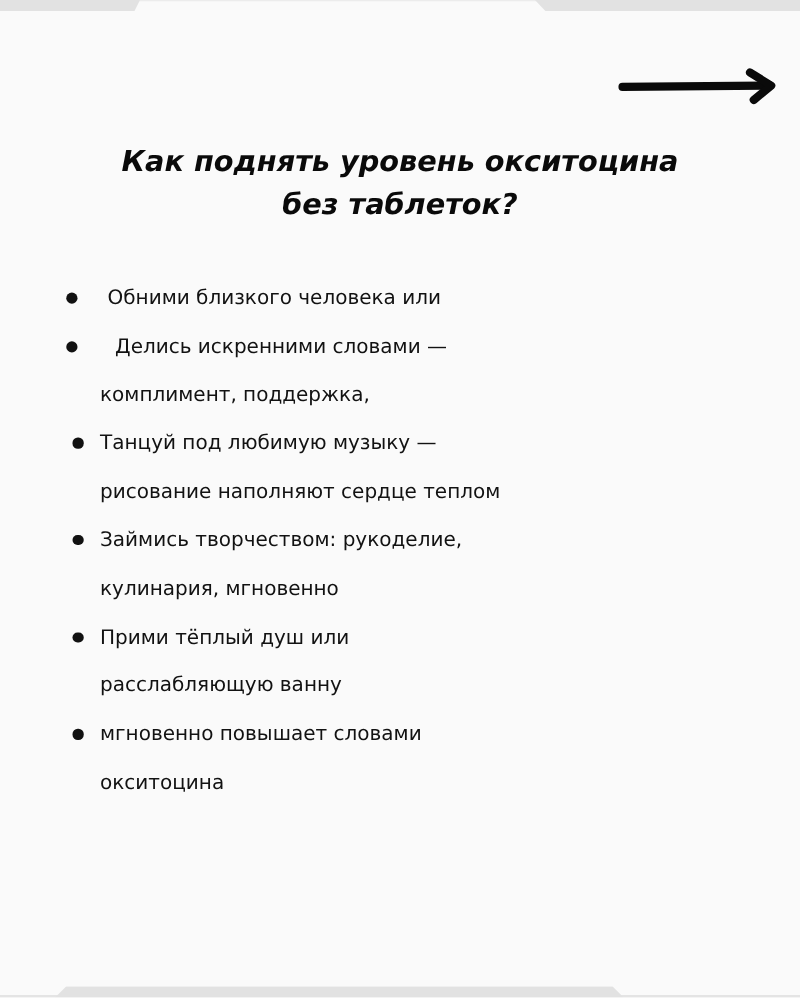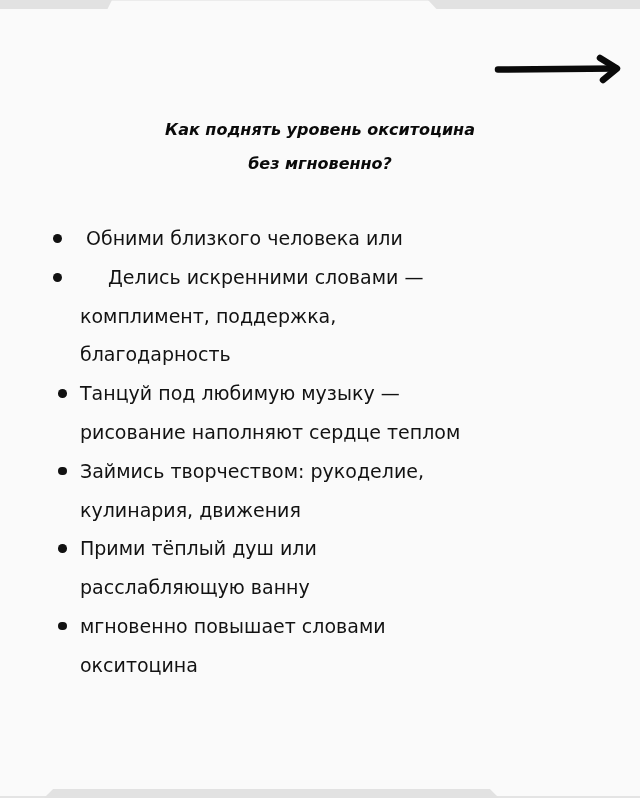--- a/index.html
+++ b/index.html
@@ -53,93 +53,92 @@
       cursor: pointer;
     }
     .title {
       position: absolute;
       left: 0; top: 113px;
       width: 640px;
       text-align: center;
       font-family: "DejaVu Sans", sans-serif;
       font-weight: bold;
       font-style: italic;
-      font-size: 16px;
+      font-size: 23px;
       line-height: 34px;
       color: #0a0a0a;
       margin: 0;
     }
     .title span { display: block; }
     .list {
       position: absolute;
       left: 0; top: 219px;
       width: 640px;
       margin: 0; padding: 0;
       list-style: none;
     }
     .list-item {
       position: relative;
       padding-left: 80px;
-      font-size: 19px;
+      font-size: 16px;
       line-height: 38.8px;
       color: #121212;
       white-space: nowrap;
     }
     .list-item .bullet {
       position: absolute;
       top: 15px;
       width: 9px; height: 9px;
       border-radius: 50%;
       background: #111111;
     }
     .list-item.wide .bullet { left: 53px; }
     .list-item.narrow .bullet { left: 58px; width: 8.5px; height: 8.5px; }
     .list-item .line { display: block; }
     .list-item.wide .line.first { margin-left: 6px; }
-    .list-item.wide.second .line.first { margin-left: 28px; }
+    .list-item.wide.second .line.first { margin-left: 12px; }
   </style>
 </head>
 <body>
 
 <div class="top-edge"></div>
 <div class="top-strip-left"></div>
 <div class="top-strip-right"></div>
 
 <div class="next-arrow">
   <svg width="132" height="30" viewBox="0 0 132 30">
     <path d="M6 15.5 L124 14.5" stroke="#0a0a0a" stroke-width="6.5" stroke-linecap="round" fill="none"></path>
     <path d="M108 4 L125 14.5 L111 26" stroke="#0a0a0a" stroke-width="6.5" stroke-linecap="round" stroke-linejoin="round" fill="none"></path>
   </svg>
 </div>
 
 <h1 class="title">
   <span>Как поднять уровень окситоцина</span>
-  <span>без мгновенно?</span>
+  <span>без таблеток?</span>
 </h1>
 
 <ul class="list">
   <li class="list-item wide">
     <span class="bullet"></span>
     <span class="line first">Обними близкого человека или</span>
   </li>
   <li class="list-item wide second">
     <span class="bullet"></span>
     <span class="line first">Делись искренними словами —</span>
     <span class="line">комплимент, поддержка,</span>
-    <span class="line">благодарность</span>
   </li>
   <li class="list-item narrow">
     <span class="bullet"></span>
     <span class="line first">Танцуй под любимую музыку —</span>
     <span class="line">рисование наполняют сердце теплом</span>
   </li>
   <li class="list-item narrow">
     <span class="bullet"></span>
     <span class="line first">Займись творчеством: рукоделие,</span>
-    <span class="line">кулинария, движения</span>
+    <span class="line">кулинария, мгновенно</span>
   </li>
   <li class="list-item narrow">
     <span class="bullet"></span>
     <span class="line first">Прими тёплый душ или</span>
     <span class="line">расслабляющую ванну</span>
   </li>
   <li class="list-item narrow">
     <span class="bullet"></span>
     <span class="line">мгновенно повышает словами</span>
     <span class="line">окситоцина</span>

